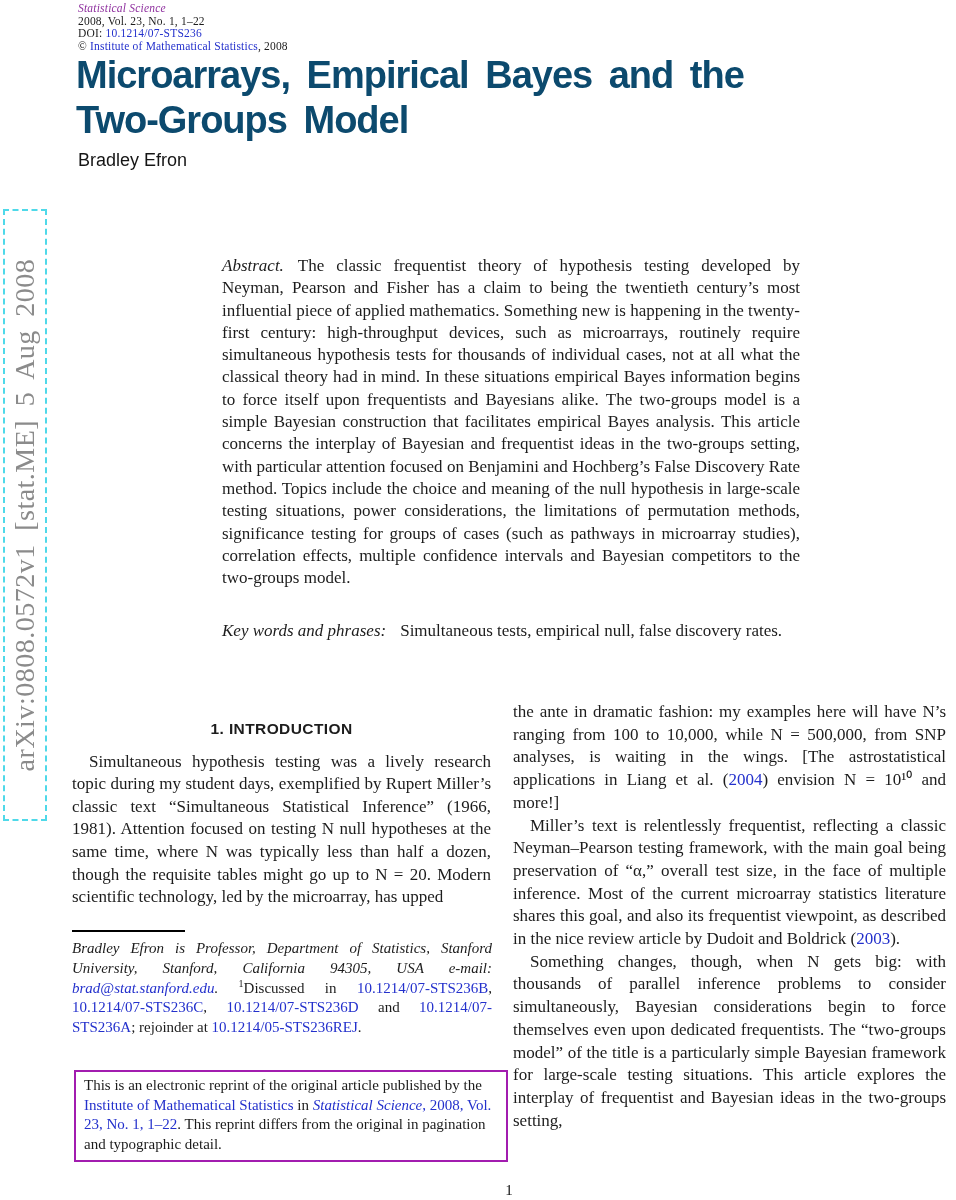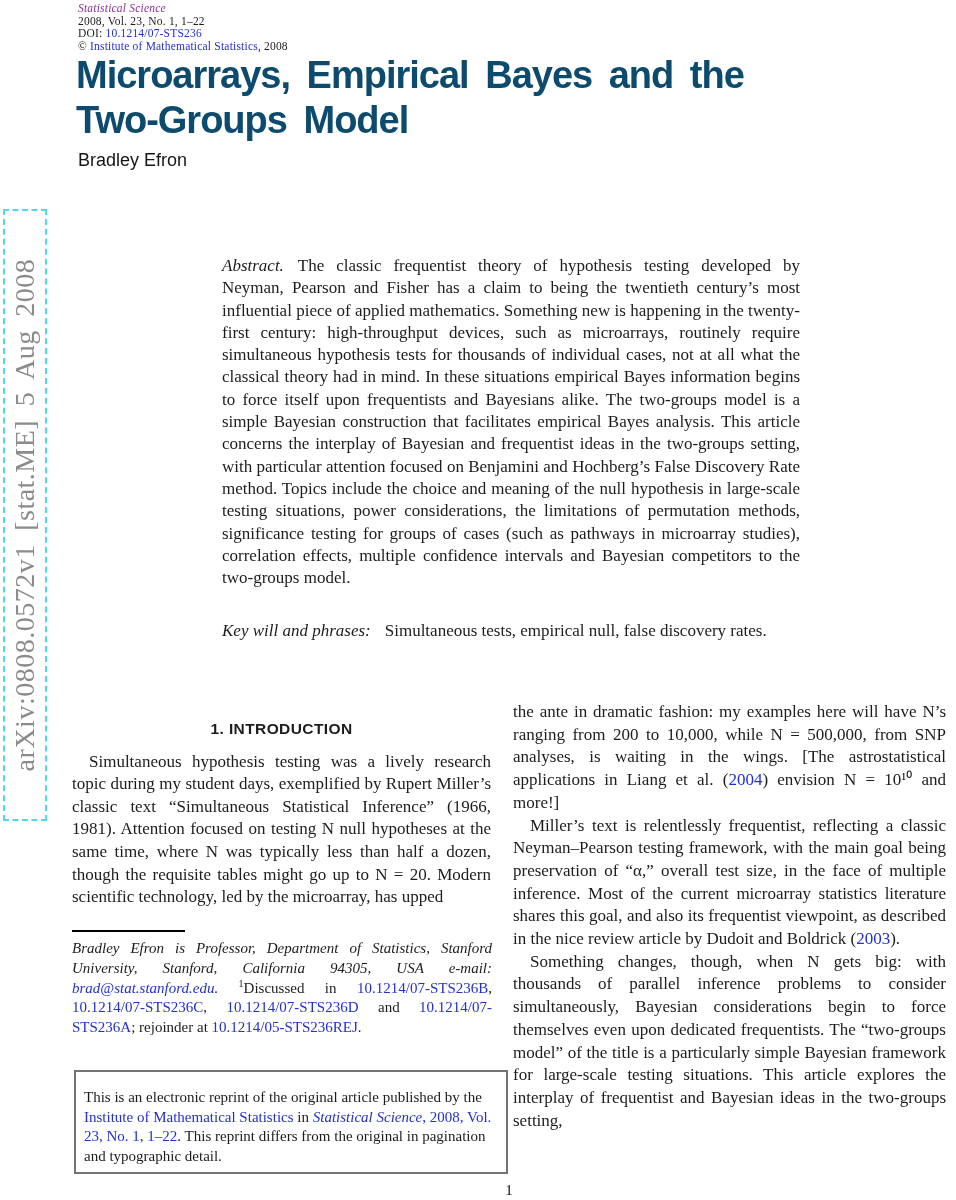--- a/index.html
+++ b/index.html
@@ -44,22 +44,22 @@
   .indent { text-indent:17px; }
 
   
   .footnote { position:absolute; left:72px; top:930px; width:420px; font-size:15px; line-height:19.8px; text-align:justify; }
   .footnote-rule { width:113px; height:2px; background:#000; margin-bottom:7px; }
   .bio { font-style:italic; }
   .bio-link { font-style:italic; }
   sup.fnmark { font-size:10px; line-height:0; }
 
   
-  .reprint-box { position:absolute; left:74px; top:1070px; width:414px; border:2px solid #737373;
-                 padding:16px 8px 6px 8px; font-size:15px; line-height:19.6px; text-align:left; }
+  .reprint-box { position:absolute; left:74px; top:1070px; width:414px; border:2px solid #a21caf;
+                 padding:4px 8px 6px 8px; font-size:15px; line-height:19.6px; text-align:left; }
 
   .pagenum { position:absolute; left:72px; top:1182px; width:874px; text-align:center; font-size:15px; color:#111; }
 </style>
 </head>
 <body>
 
 <div class="page">
 
   <div class="masthead">
     <div><span class="journal-link">Statistical Science</span></div>
@@ -76,41 +76,41 @@
 
   <div class="arxiv-strip">
     <div class="arxiv-inner">arXiv:0808.0572v1 [stat.ME] 5 Aug 2008</div>
   </div>
 
   <div class="abstract">
     <span class="lead-label">Abstract.</span><span>The classic frequentist theory of hypothesis testing developed by Neyman, Pearson and Fisher has a claim to being the twentieth century’s most influential piece of applied mathematics. Something new is happening in the twenty-first century: high-throughput devices, such as microarrays, routinely require simultaneous hypothesis tests for thousands of individual cases, not at all what the classical theory had in mind. In these situations empirical Bayes information begins to force itself upon frequentists and Bayesians alike. The two-groups model is a simple Bayesian construction that facilitates empirical Bayes analysis. This article concerns the interplay of Bayesian and frequentist ideas in the two-groups setting, with particular attention focused on Benjamini and Hochberg’s False Discovery Rate method. Topics include the choice and meaning of the null hypothesis in large-scale testing situations, power considerations, the limitations of permutation methods, significance testing for groups of cases (such as pathways in microarray studies), correlation effects, multiple confidence intervals and Bayesian competitors to the two-groups model.</span>
   </div>
 
   <div class="keywords">
-    <span class="lead-label">Key will and phrases:</span><span>Simultaneous tests, empirical null, false discovery rates.</span>
+    <span class="lead-label">Key words and phrases:</span><span>Simultaneous tests, empirical null, false discovery rates.</span>
   </div>
 
   <div class="col-left">
     <div class="section-heading">1. INTRODUCTION</div>
     <p class="para indent">Simultaneous hypothesis testing was a lively research topic during my student days, exemplified by Rupert Miller’s classic text “Simultaneous Statistical Inference” (1966, 1981). Attention focused on testing N null hypotheses at the same time, where N was typically less than half a dozen, though the requisite tables might go up to N = 20. Modern scientific technology, led by the microarray, has upped</p>
   </div>
 
   <div class="footnote">
     <div class="footnote-rule"></div>
     <div>
       <span class="bio">Bradley Efron is Professor, Department of Statistics, Stanford University, Stanford, California 94305, USA e-mail: </span><span class="link bio-link">brad@stat.stanford.edu</span><span class="bio">.</span>
       <sup class="fnmark">1</sup><span>Discussed in </span><span class="link">10.1214/07-STS236B</span><span>, </span><span class="link">10.1214/07-STS236C</span><span>, </span><span class="link">10.1214/07-STS236D</span><span> and </span><span class="link">10.1214/07-STS236A</span><span>; rejoinder at </span><span class="link">10.1214/05-STS236REJ</span><span>.</span>
     </div>
   </div>
 
   <div class="reprint-box">
     <span>This is an electronic reprint of the original article published by the </span><span class="link">Institute of Mathematical Statistics</span><span> in </span><span class="link ital">Statistical Science</span><span class="link">, 2008, Vol. 23, No. 1, 1–22</span><span>. This reprint differs from the original in pagination and typographic detail.</span>
   </div>
 
   <div class="col-right">
-    <p class="para"><span>the ante in dramatic fashion: my examples here will have N’s ranging from 200 to 10,000, while N = 500,000, from SNP analyses, is waiting in the wings. [The astrostatistical applications in Liang et al. (</span><span class="link">2004</span><span>) envision N = 10¹⁰ and more!]</span></p>
+    <p class="para"><span>the ante in dramatic fashion: my examples here will have N’s ranging from 100 to 10,000, while N = 500,000, from SNP analyses, is waiting in the wings. [The astrostatistical applications in Liang et al. (</span><span class="link">2004</span><span>) envision N = 10¹⁰ and more!]</span></p>
     <p class="para indent"><span>Miller’s text is relentlessly frequentist, reflecting a classic Neyman–Pearson testing framework, with the main goal being preservation of “α,” overall test size, in the face of multiple inference. Most of the current microarray statistics literature shares this goal, and also its frequentist viewpoint, as described in the nice review article by Dudoit and Boldrick (</span><span class="link">2003</span><span>).</span></p>
     <p class="para indent">Something changes, though, when N gets big: with thousands of parallel inference problems to consider simultaneously, Bayesian considerations begin to force themselves even upon dedicated frequentists. The “two-groups model” of the title is a particularly simple Bayesian framework for large-scale testing situations. This article explores the interplay of frequentist and Bayesian ideas in the two-groups setting,</p>
   </div>
 
   <div class="pagenum">1</div>
 
 </div>
 
 </body></html>

